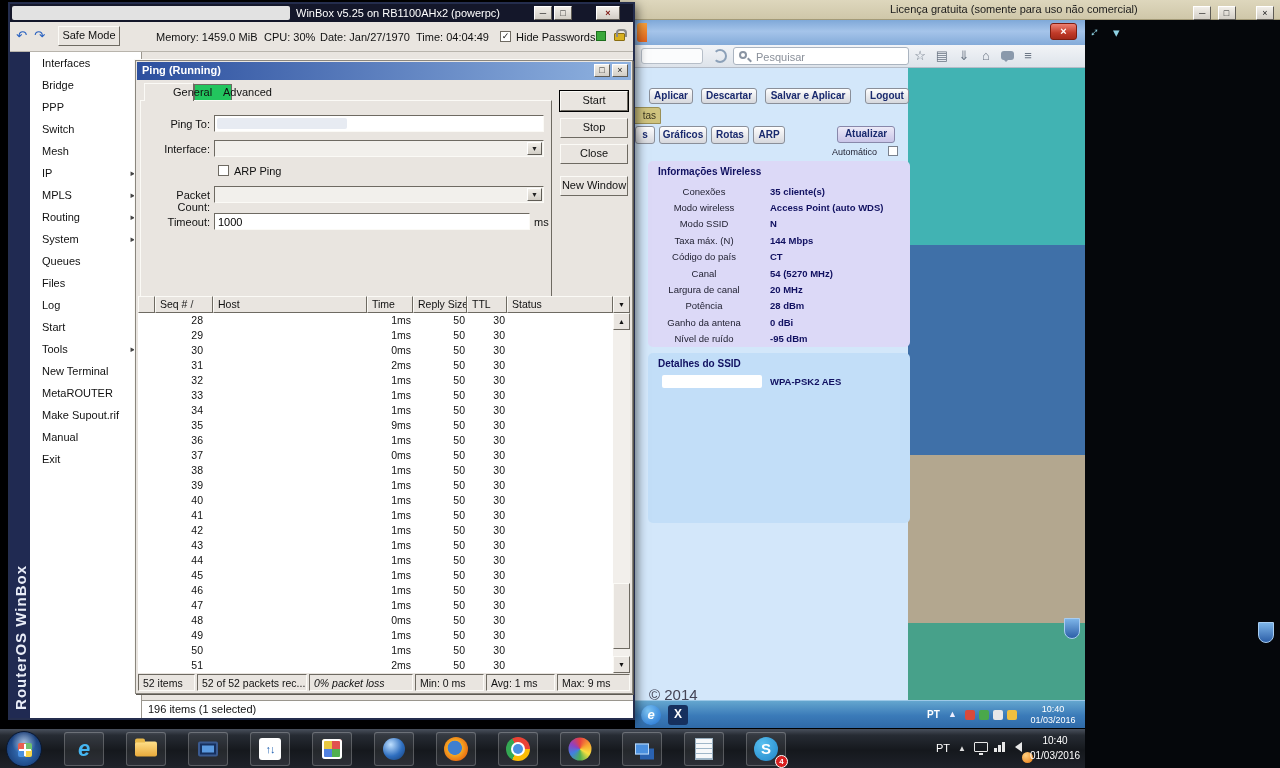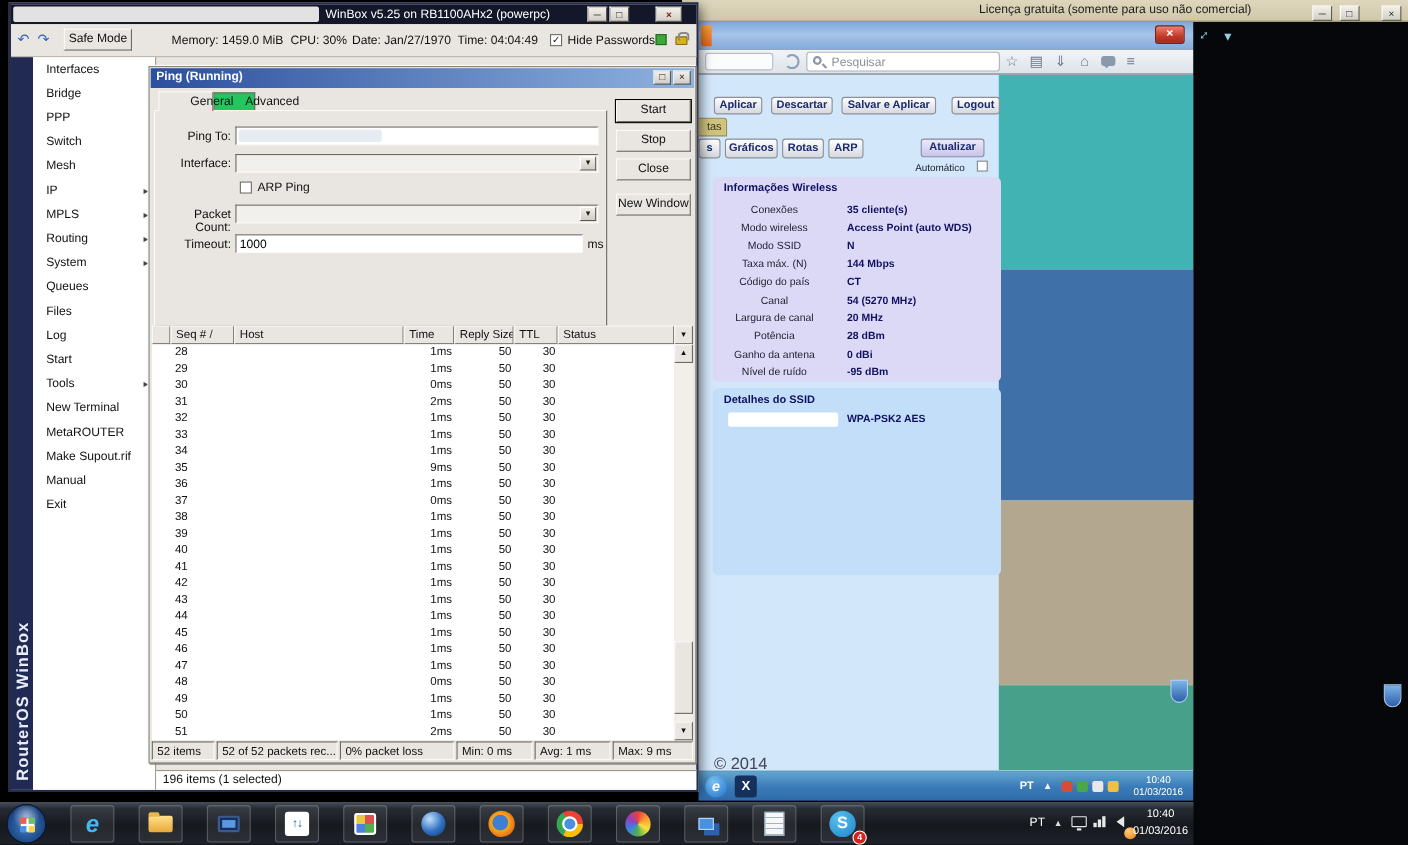--- a/index.html
+++ b/index.html
@@ -154,21 +154,21 @@
                  font-family:"Liberation Sans","DejaVu Sans",sans-serif;}
   .pbtn-col{position:absolute;left:424px;width:68px;height:20px;font-size:11px;
             text-align:center;line-height:17px;}
   .pbtn-col.focused{outline:1px solid #000;}
   .hcell{position:absolute;top:235px;height:17px;font-size:10.5px;line-height:15px;padding-left:4px;
          overflow:hidden;white-space:nowrap;}
   .sort-ic{margin-left:3px;color:#333;}
   .tbody{position:absolute;left:2px;top:252px;width:475px;height:360px;background:#fff;overflow:hidden;}
   .prow{position:relative;height:15px;font-size:10.5px;}
   .pc{position:absolute;top:0;height:15px;line-height:15px;overflow:hidden;white-space:nowrap;}
-  .c-seq{left:21px;width:56px;}
+  .c-seq{left:9px;width:56px;text-align:right;}
   .c-host{left:75px;width:154px;}
   .c-time{left:229px;width:44px;text-align:right;}
   .c-reply{left:275px;width:52px;text-align:right;}
   .c-ttl{left:329px;width:38px;text-align:right;}
   .c-status{left:369px;width:104px;}
   .vscroll{position:absolute;left:477px;top:252px;width:17px;height:360px;background:#f2efeb;}
   .vs-btn{position:absolute;left:0;width:17px;height:17px;font-size:7px;line-height:15px;text-align:center;}
   .vs-up{top:0;} .vs-down{top:343px;}
   .vs-thumb{position:absolute;left:0;top:270px;width:17px;height:66px;}
   .filter-btn{left:477px;width:17px;font-size:7px;text-align:center;padding-left:0;line-height:15px;}
@@ -662,21 +662,21 @@
         </div>
 
       <div class="vscroll">
         <span class="vs-btn bevel-out vs-up">▲</span>
         <span class="vs-thumb bevel-out"></span>
         <span class="vs-btn bevel-out vs-down">▼</span>
       </div>
 
       <span class="scell" style="left:2px;width:57px;">52 items</span>
       <span class="scell" style="left:61px;width:110px;">52 of 52 packets rec...</span>
-      <span class="scell" style="left:173px;width:104px;">0% packet loss</span>
+      <span class="scell" style="left:173px;width:104px;font-style:italic;">0% packet loss</span>
       <span class="scell" style="left:279px;width:69px;">Min: 0 ms</span>
       <span class="scell" style="left:350px;width:69px;">Avg: 1 ms</span>
       <span class="scell" style="left:421px;width:73px;">Max: 9 ms</span>
     </div>
   </div>
 
   <div class="abs taskbar">
     <span class="orb">
         <span class="orb-flag"></span>
       </span>

